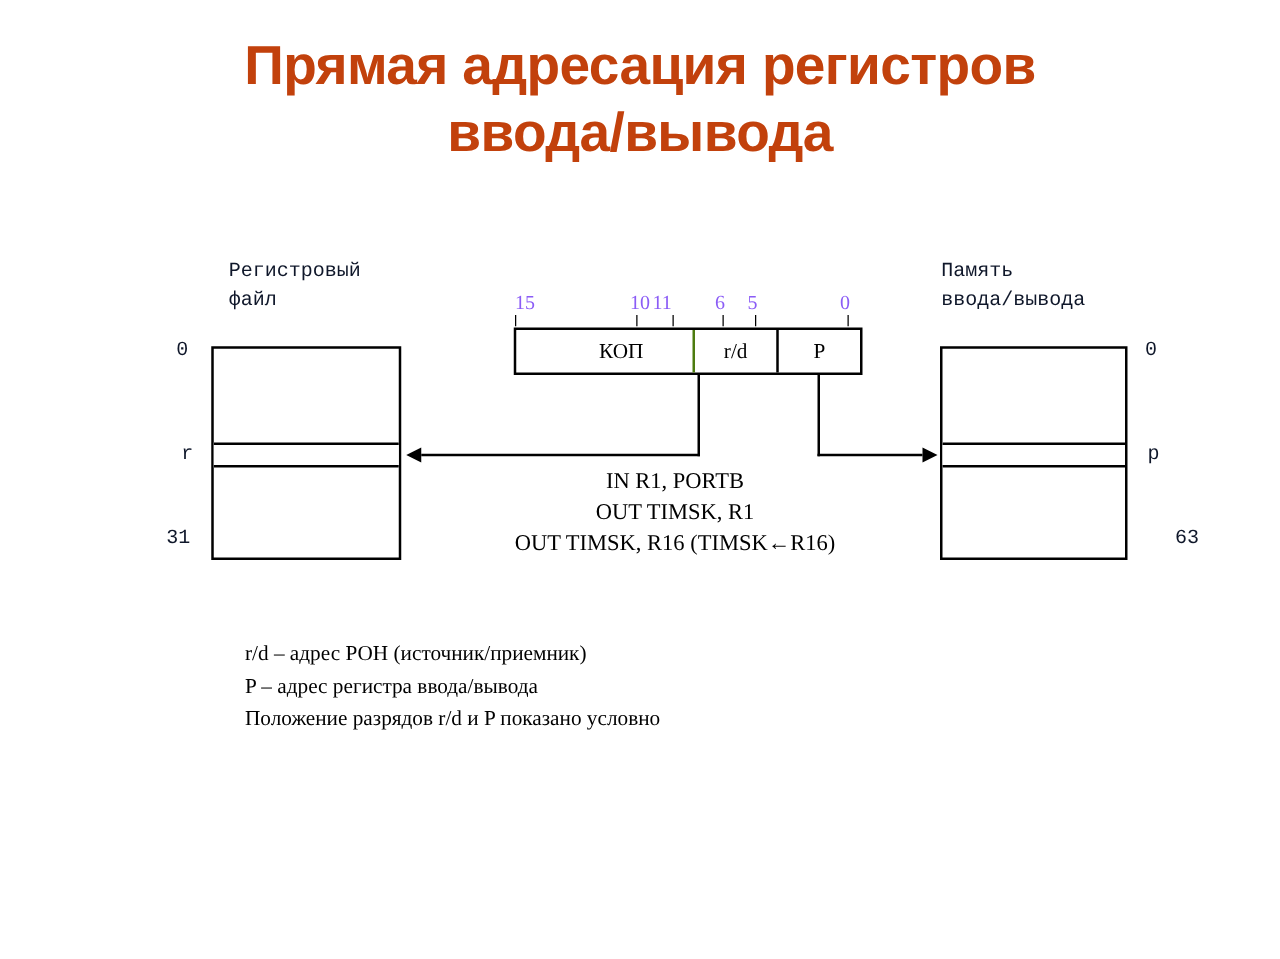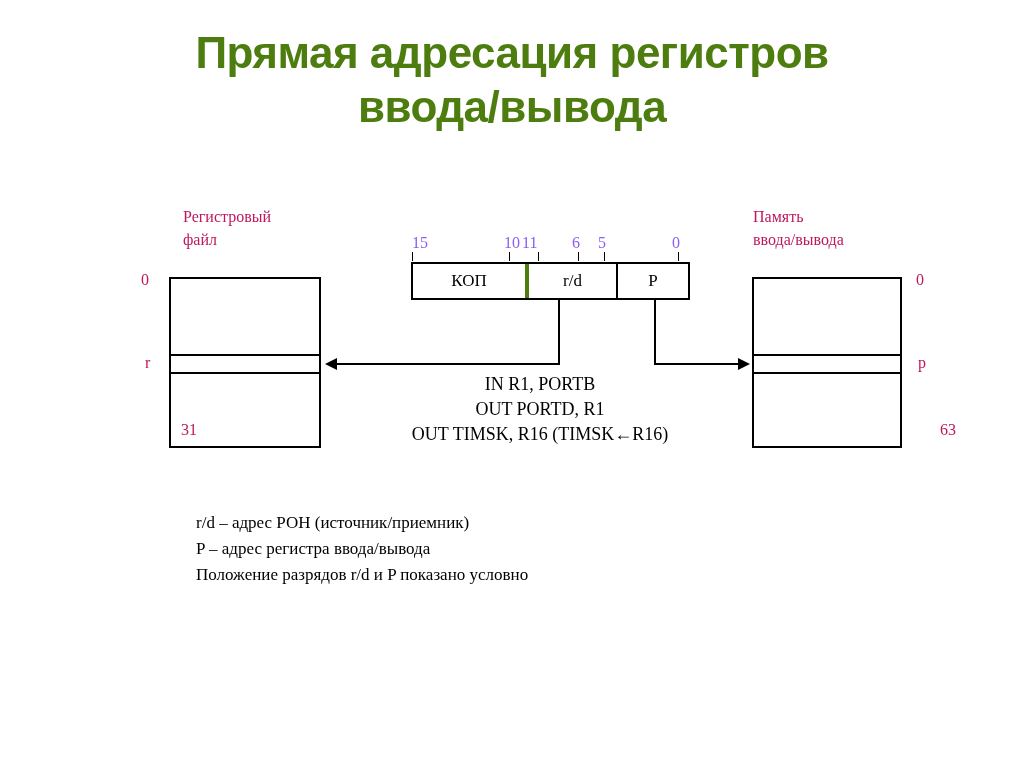--- a/index.html
+++ b/index.html
@@ -28,31 +28,31 @@
     position: absolute;
     left: 62px;
     top: 26px;
     width: 900px;
     text-align: center;
     font-family: "Liberation Sans", sans-serif;
     font-weight: bold;
     font-size: 44px;
     line-height: 54px;
     letter-spacing: -0.5px;
-    color: #4d7c0f;
+    color: #c2410c;
   }
   .title-line { display: block; white-space: nowrap; }
 
   
   .dlabel {
     position: absolute;
-    font-family: Liberation Serif, serif;
+    font-family: Liberation Mono, monospace;
     font-size: 16px;
     line-height: 20px;
-    color: #be185d;
+    color: #0f172a;
     white-space: nowrap;
   }
 
   
   .memblock {
     position: absolute;
     border: 2px solid #000;
     background: #fff;
     box-sizing: border-box;
   }
@@ -80,22 +80,22 @@
   }
   .instr-field {
     display: flex;
     align-items: center;
     justify-content: center;
     font-family: "Liberation Serif", serif;
     font-size: 17px;
     box-sizing: border-box;
     height: 100%;
   }
-  .f-kop { width: 116px; border-right: 4px solid #4d7c0f; }
-  .f-rd  { width: 89px;  border-right: 2px solid #000; }
+  .f-kop { width: 116px; border-right: 2px solid #4d7c0f; margin-left: 27px; }
+  .f-rd  { width: 67px;  border-right: 2px solid #000; }
   .f-p   { flex: 1; }
 
   .bitnum {
     position: absolute;
     font-family: "Liberation Serif", serif;
     font-size: 16px;
     line-height: 18px;
     top: 234px;
     color: #8b5cf6;
   }
@@ -165,21 +165,21 @@
 
   <div class="dlabel" style="left:183px; top:207px;">Регистровый</div>
   <div class="dlabel" style="left:183px; top:230px;">файл</div>
 
   <div class="memblock" style="left:169px; top:277px; width:152px; height:171px;">
     <div class="band" style="top:75px; height:20px;"></div>
   </div>
 
   <div class="dlabel" style="left:141px; top:270px;">0</div>
   <div class="dlabel" style="left:145px; top:353px;">r</div>
-  <div class="dlabel" style="left:133px; top:420px;margin-left:48px;">31</div>
+  <div class="dlabel" style="left:133px; top:420px;">31</div>
 
   <div class="bitnum" style="left:412px;">15</div>
   <div class="bitnum" style="left:522px;">11</div>
   <div class="bitnum" style="left:504px;">10</div>
   <div class="bitnum" style="left:572px;">6</div>
   <div class="bitnum" style="left:598px;">5</div>
   <div class="bitnum" style="left:672px;">0</div>
 
   <div class="bittick" style="left:412px;"></div>
   <div class="bittick" style="left:509px;"></div>
@@ -208,21 +208,21 @@
   <div class="memblock" style="left:752px; top:277px; width:150px; height:171px;">
     <div class="band" style="top:75px; height:20px;"></div>
   </div>
 
   <div class="dlabel" style="left:916px; top:270px;">0</div>
   <div class="dlabel" style="left:918px; top:353px;">p</div>
   <div class="dlabel" style="left:916px; top:420px;margin-left:24px;">63</div>
 
   <div class="instr-list">
     <div>IN R1, PORTB</div>
-    <div>OUT PORTD, R1</div>
+    <div>OUT TIMSK, R1</div>
     <div>OUT TIMSK, R16 (TIMSK←R16)</div>
   </div>
 
   <div class="legend">
     <div>r/d – адрес РОН (источник/приемник)</div>
     <div>P – адрес регистра ввода/вывода</div>
     <div>Положение разрядов r/d и P показано условно</div>
   </div>
 
 </div>

